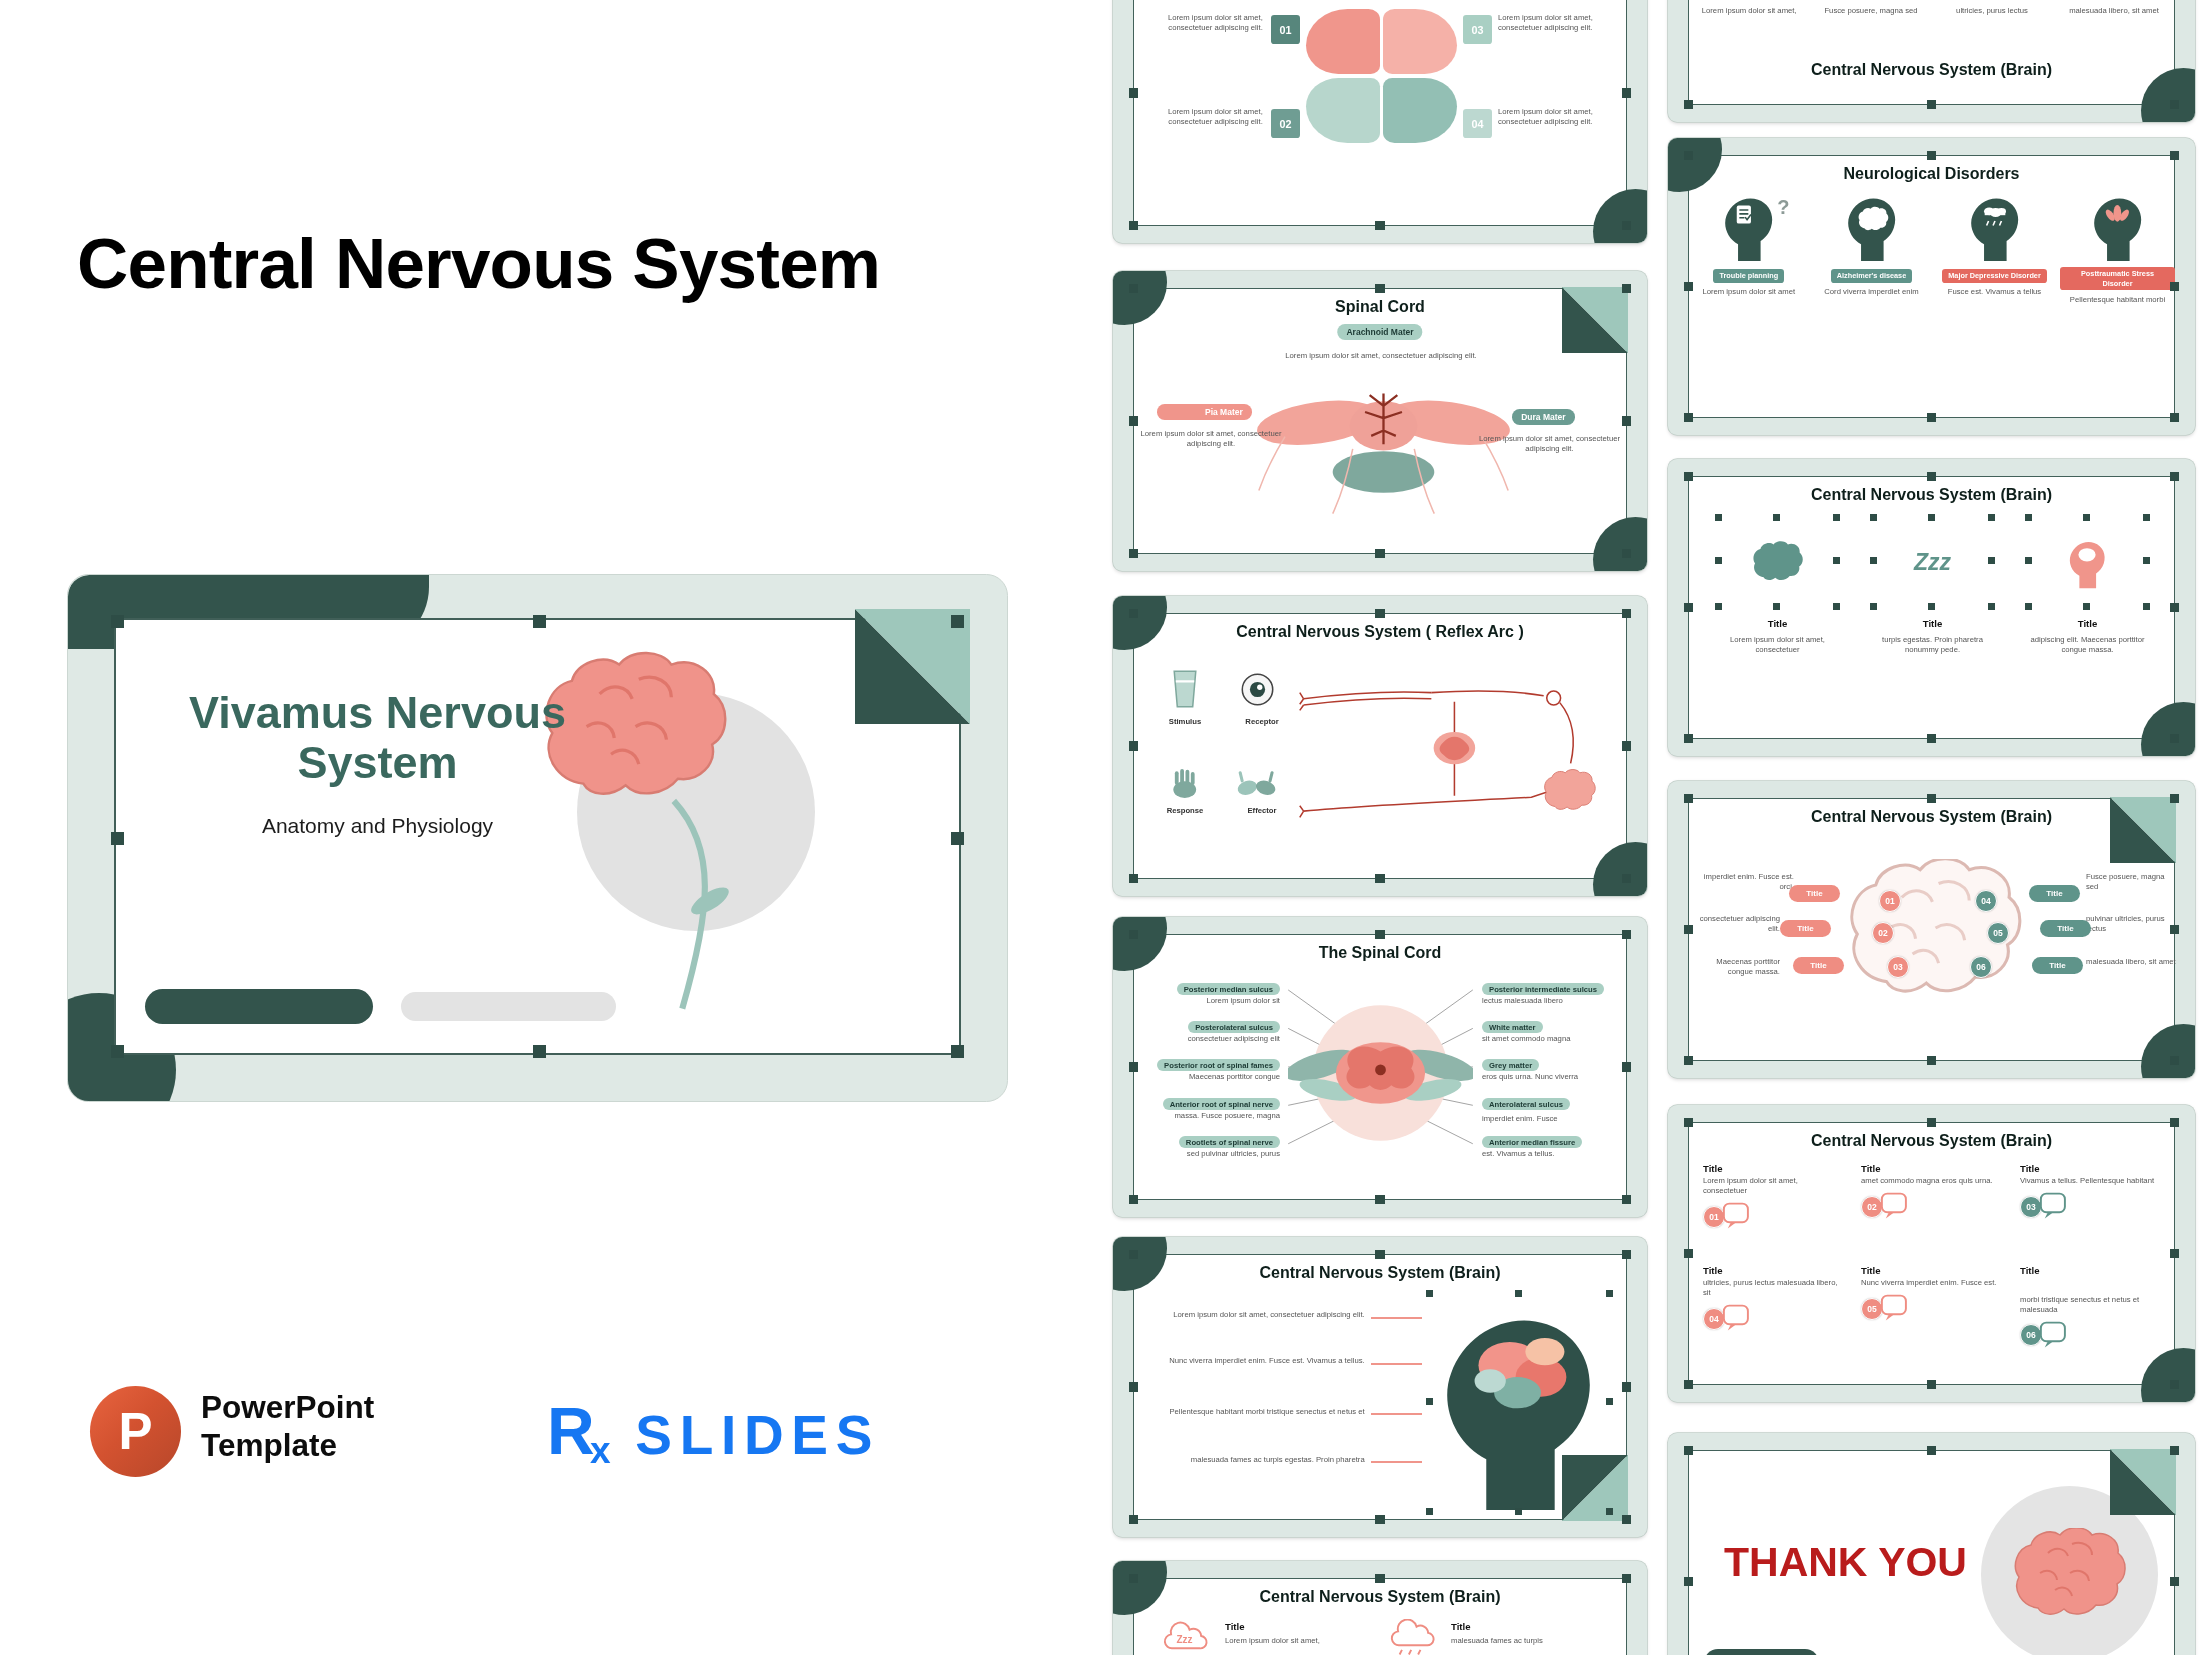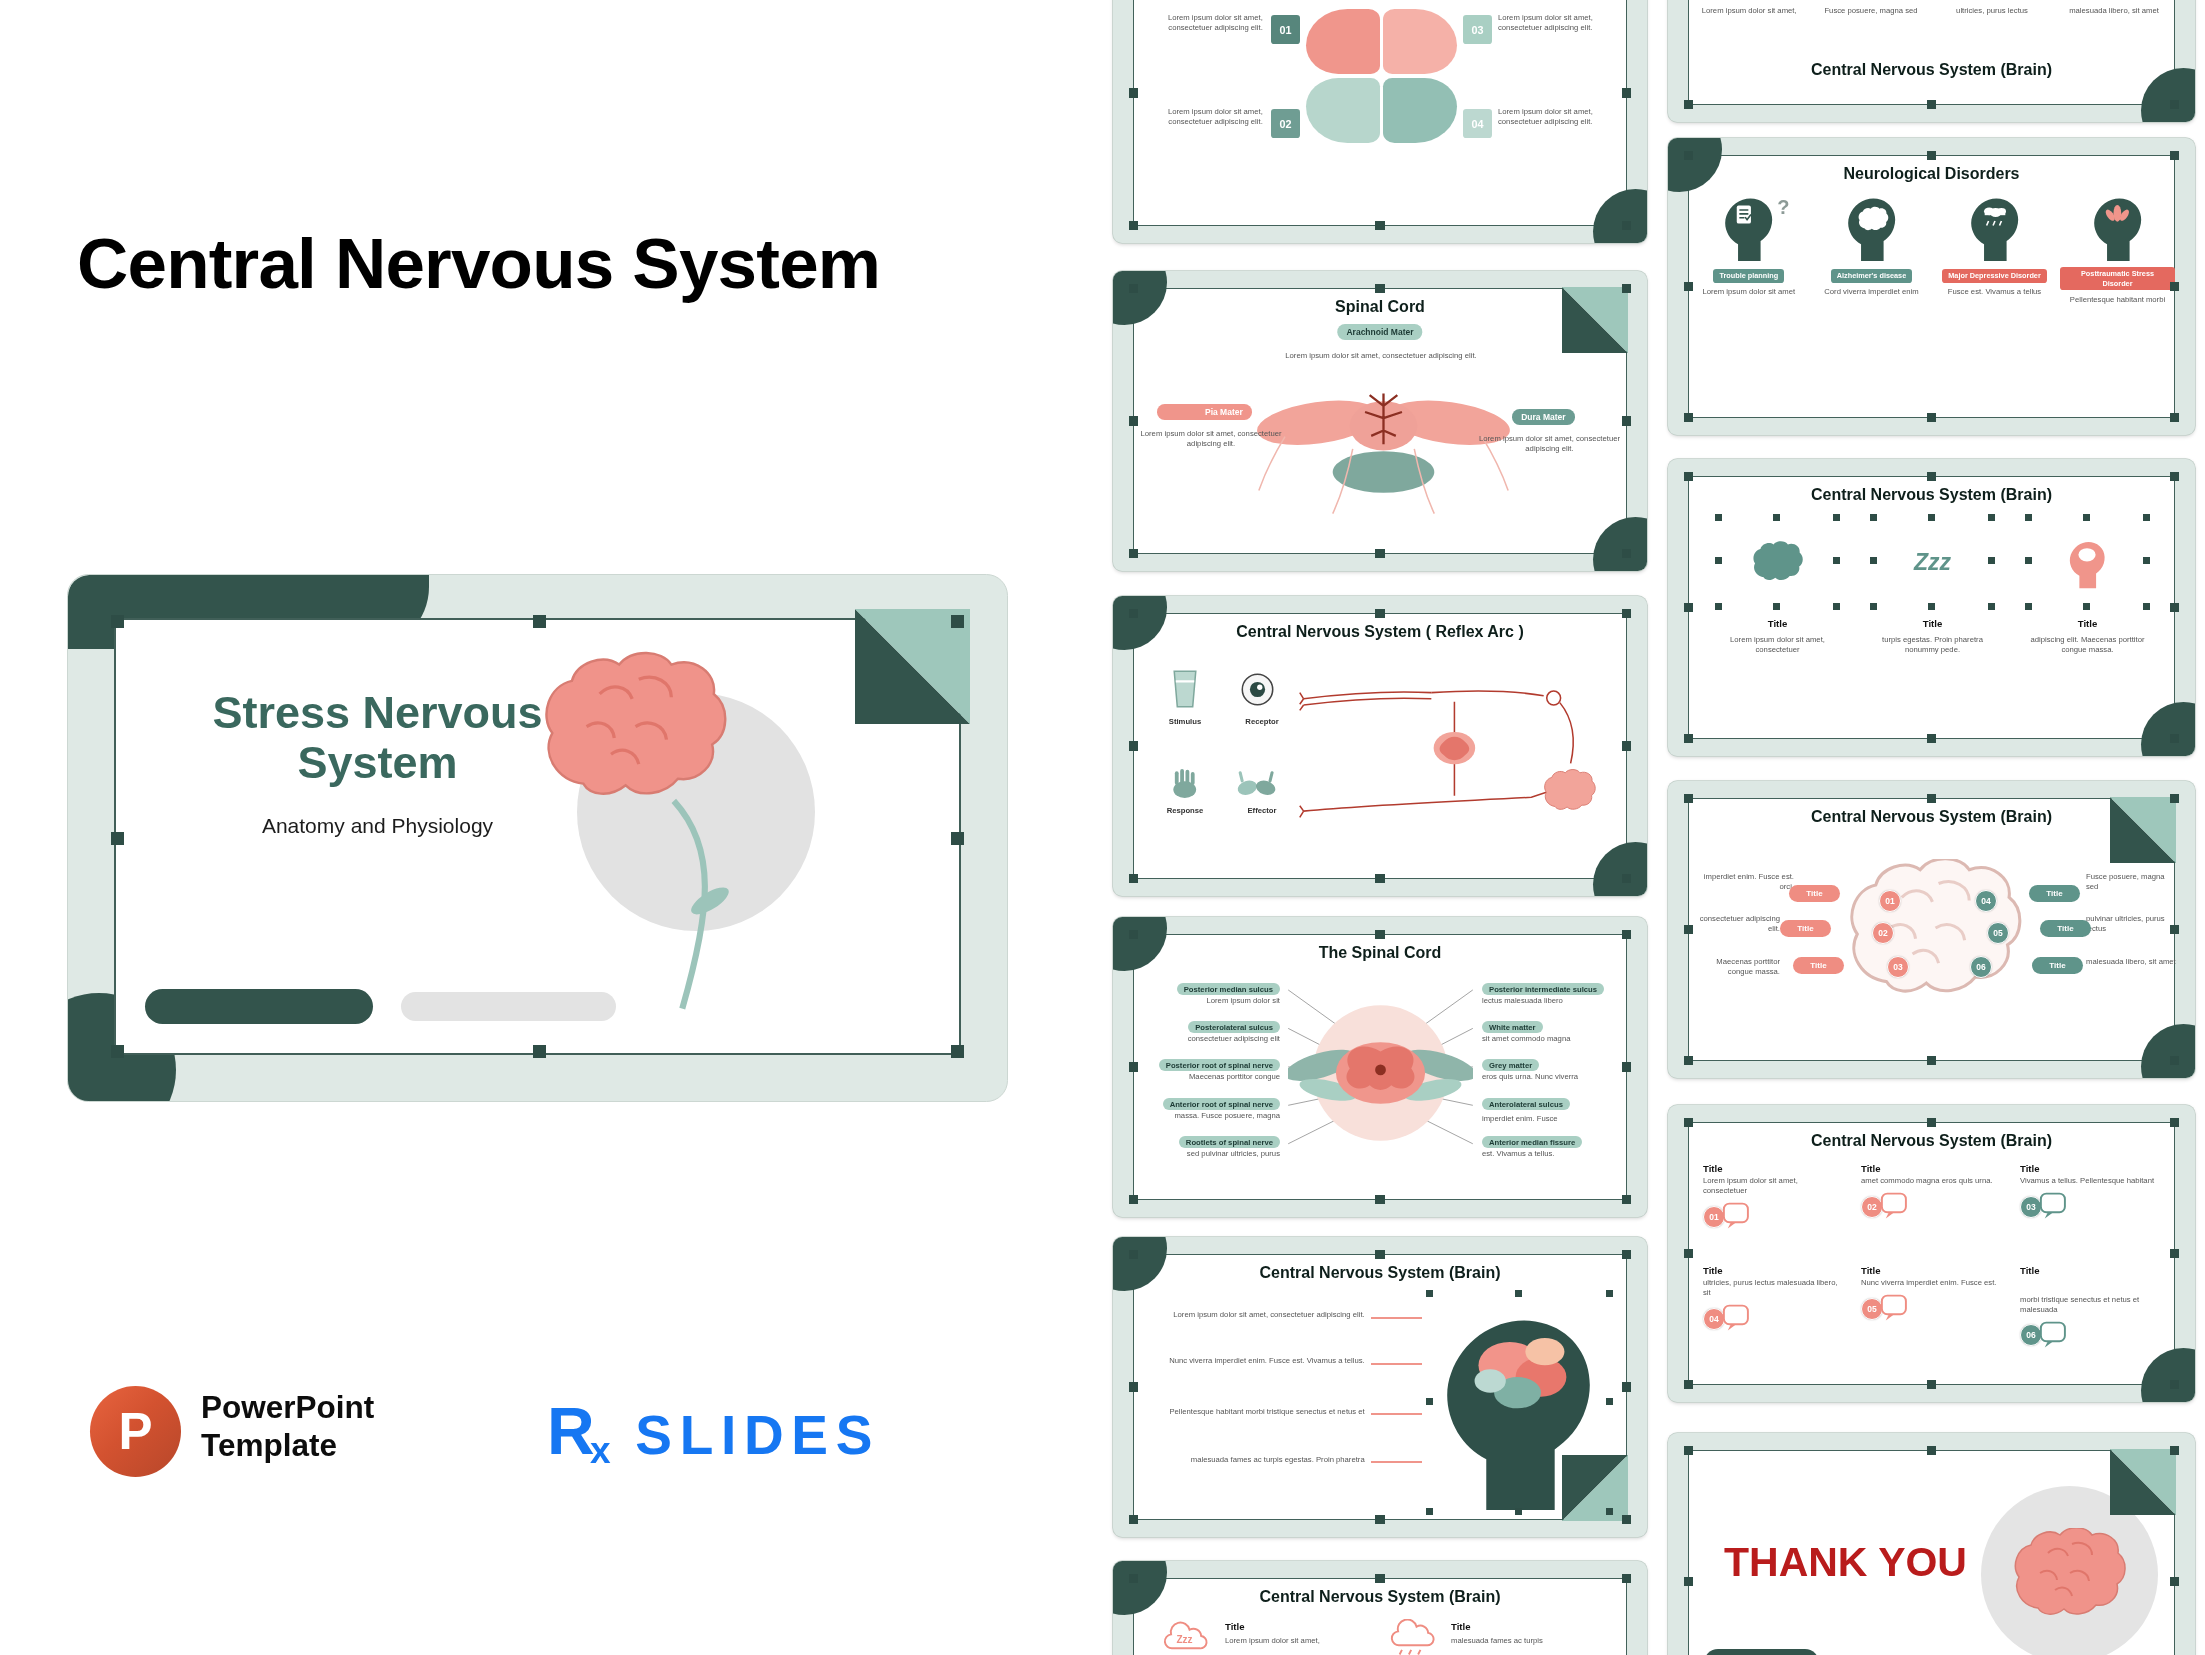--- a/index.html
+++ b/index.html
@@ -106,21 +106,21 @@
       <div class="hero-circle"></div>
       <svg class="abs" style="left:400px;top:27px;width:331px;height:377px" viewBox="0 0 430 490">
         <path d="M205,200 C262,262 252,345 216,470" stroke="#9cc4ba" stroke-width="8" fill="none"></path>
         <ellipse cx="252" cy="330" rx="28" ry="11" fill="#9cc4ba" transform="rotate(-32 252 330)"></ellipse>
         <g transform="translate(28,8) scale(2.12)">
           <path d="M28,80 C12,78 2,62 9,49 C1,38 7,20 21,17 C24,6 40,0 50,7 C58,-3 76,-2 82,7 C96,2 110,12 108,25 C118,33 117,50 107,56 C110,68 99,79 86,77 C78,87 62,89 54,81 C44,89 32,87 28,80 Z" fill="#f0938a" stroke="#d87c72" stroke-width="1.5"></path>
           <path d="M38,25 C45,18 55,20 58,28 M62,16 C72,12 82,18 82,27 M30,45 C38,40 46,44 47,52 M60,45 C68,40 78,44 79,53 M45,62 C52,57 60,60 62,68" stroke="#e0766b" stroke-width="2" fill="none"></path>
         </g>
       </svg>
       <div class="hero-title">
-        <span>Stress Nervous</span><br>
+        <span>Vivamus Nervous</span><br>
         <span>System</span>
       </div>
       <div class="hero-sub">Anatomy and Physiology</div>
       <div class="pill dark"></div>
       <div class="pill gray"></div>
       <div class="sel big">
           <i class="tl"></i>
           <i class="tm"></i>
           <i class="tr"></i>
           <i class="ml"></i>
@@ -273,21 +273,21 @@
 
       <div class="abs" style="left:0;top:45px;width:146px;text-align:right">
         <span class="pl sm mint" style="position:static">Posterior median sulcus</span>
         <div class="tx r" style="position:static;margin-top:1.5px">Lorem ipsum dolor sit</div>
       </div>
       <div class="abs" style="left:0;top:83px;width:146px;text-align:right">
         <span class="pl sm mint" style="position:static">Posterolateral sulcus</span>
         <div class="tx r" style="position:static;margin-top:1.5px">consectetuer adipiscing elit</div>
       </div>
       <div class="abs" style="left:0;top:121px;width:146px;text-align:right">
-        <span class="pl sm mint" style="position:static">Posterior root of spinal nerve</span>
+        <span class="pl sm mint" style="position:static">Posterior root of spinal fames</span>
         <div class="tx r" style="position:static;margin-top:1.5px">Maecenas porttitor congue</div>
       </div>
       <div class="abs" style="left:0;top:160px;width:146px;text-align:right">
         <span class="pl sm mint" style="position:static">Anterior root of spinal nerve</span>
         <div class="tx r" style="position:static;margin-top:1.5px">massa. Fusce posuere, magna</div>
       </div>
       <div class="abs" style="left:0;top:198px;width:146px;text-align:right">
         <span class="pl sm mint" style="position:static">Rootlets of spinal nerve</span>
         <div class="tx r" style="position:static;margin-top:1.5px">sed pulvinar ultricies, purus</div>
       </div>

